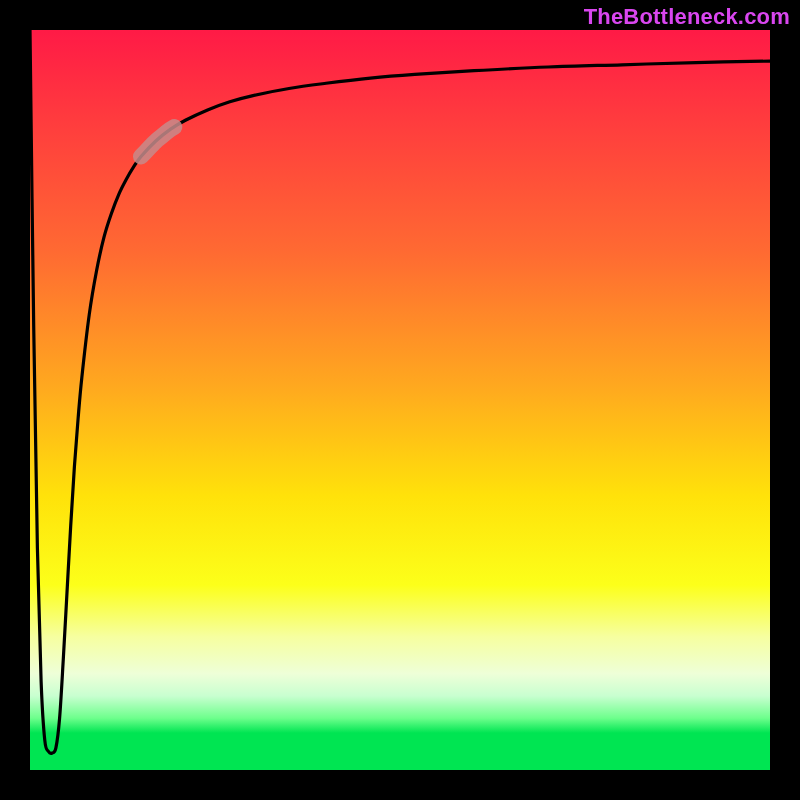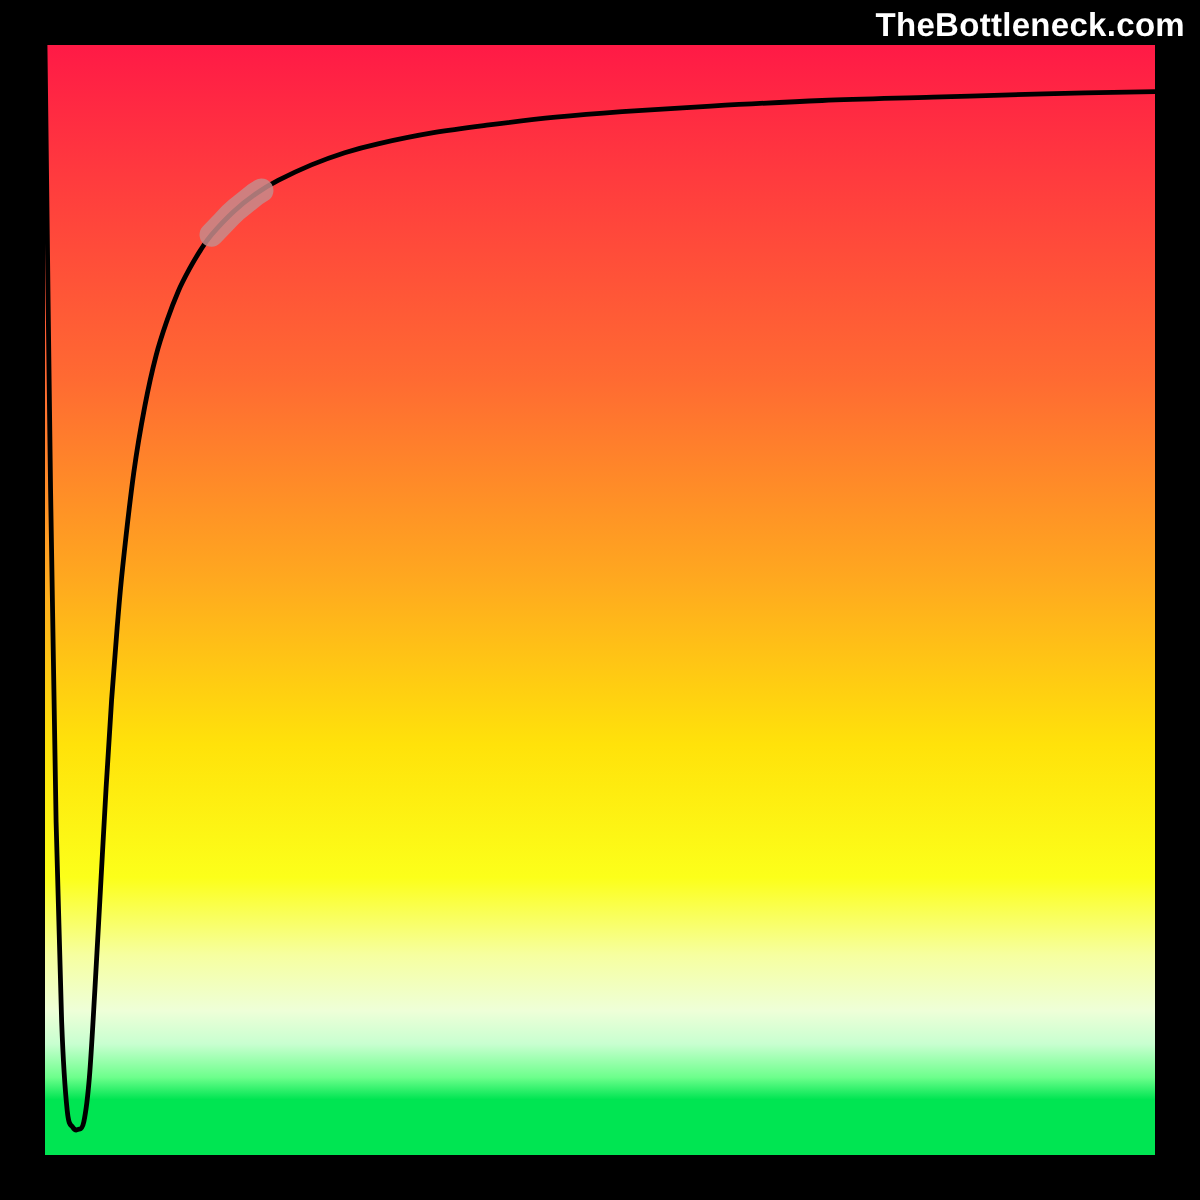--- a/index.html
+++ b/index.html
@@ -14,21 +14,21 @@
   .outer {
     position: absolute;
     inset: 0;
     background: #000;
   }
   .watermark {
     position: absolute;
     top: 4px;
     right: 10px;
     font-size: 22px;
-    color: #ffffff;
+    color: #d946ef;
     font-weight: 600;
     letter-spacing: 0.2px;
     z-index: 5;
   }
   .plot-area {
     position: absolute;
     left: 30px;
     top: 30px;
     width: 740px;
     height: 740px;

